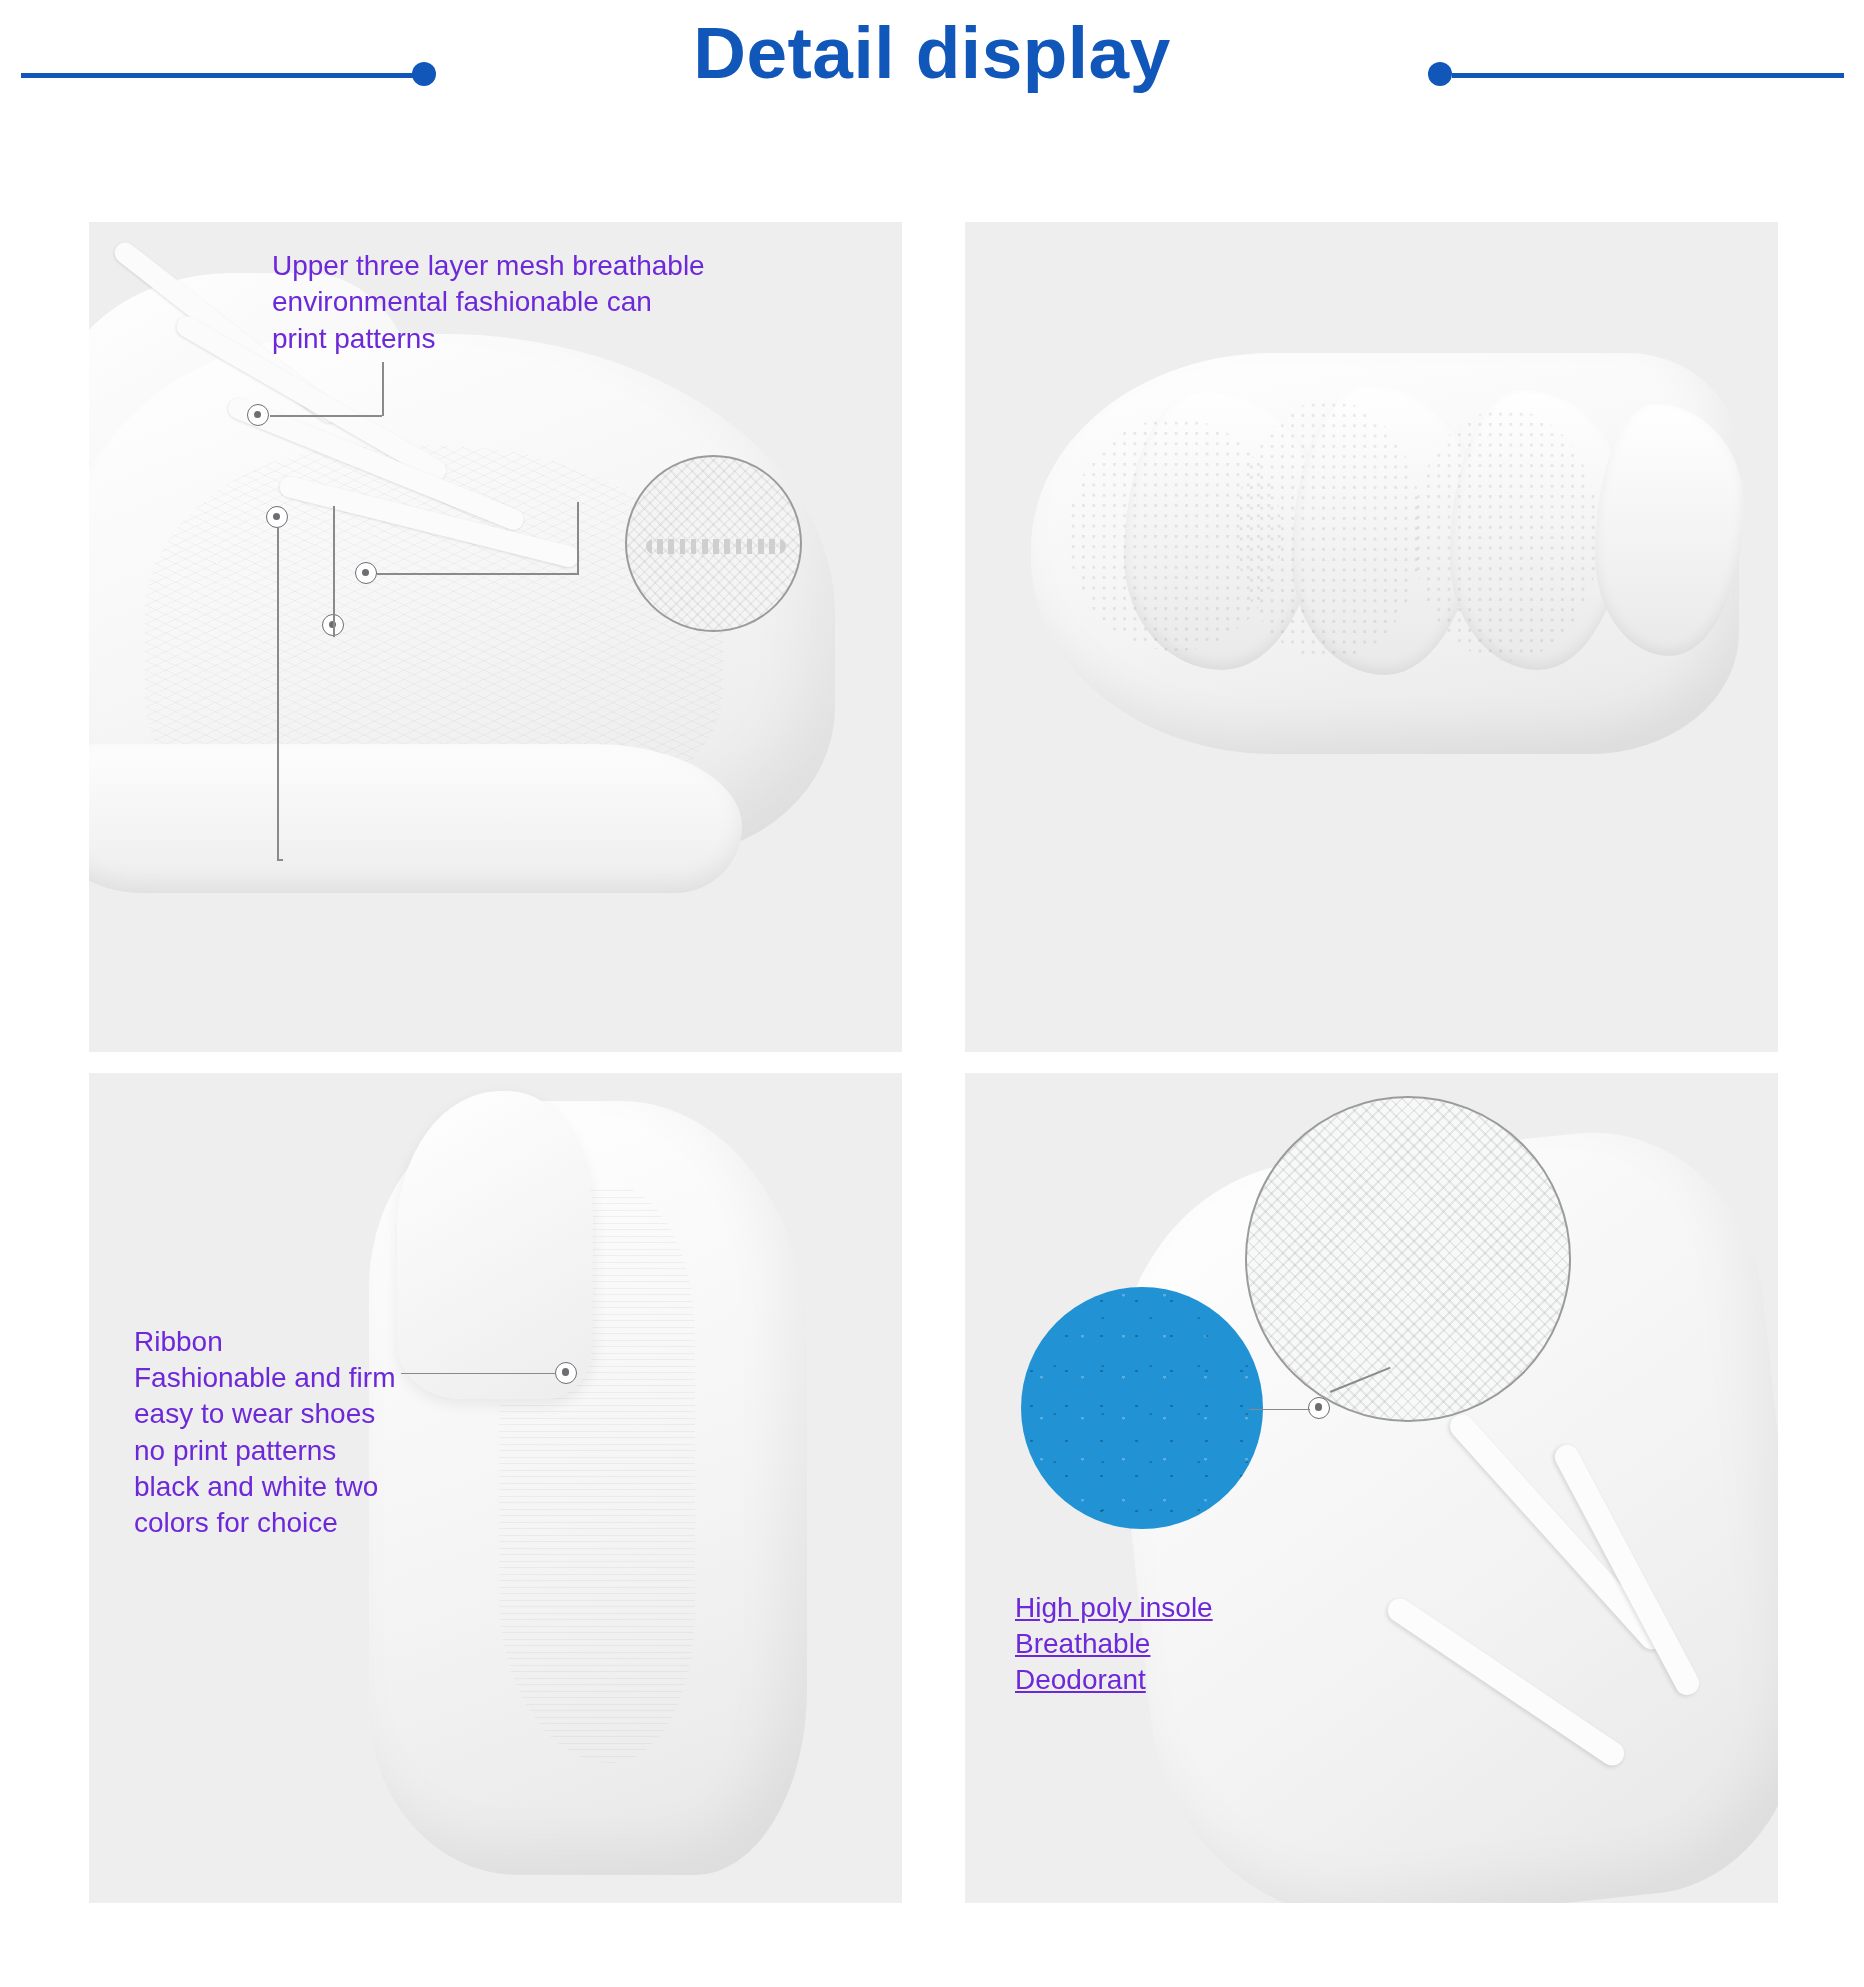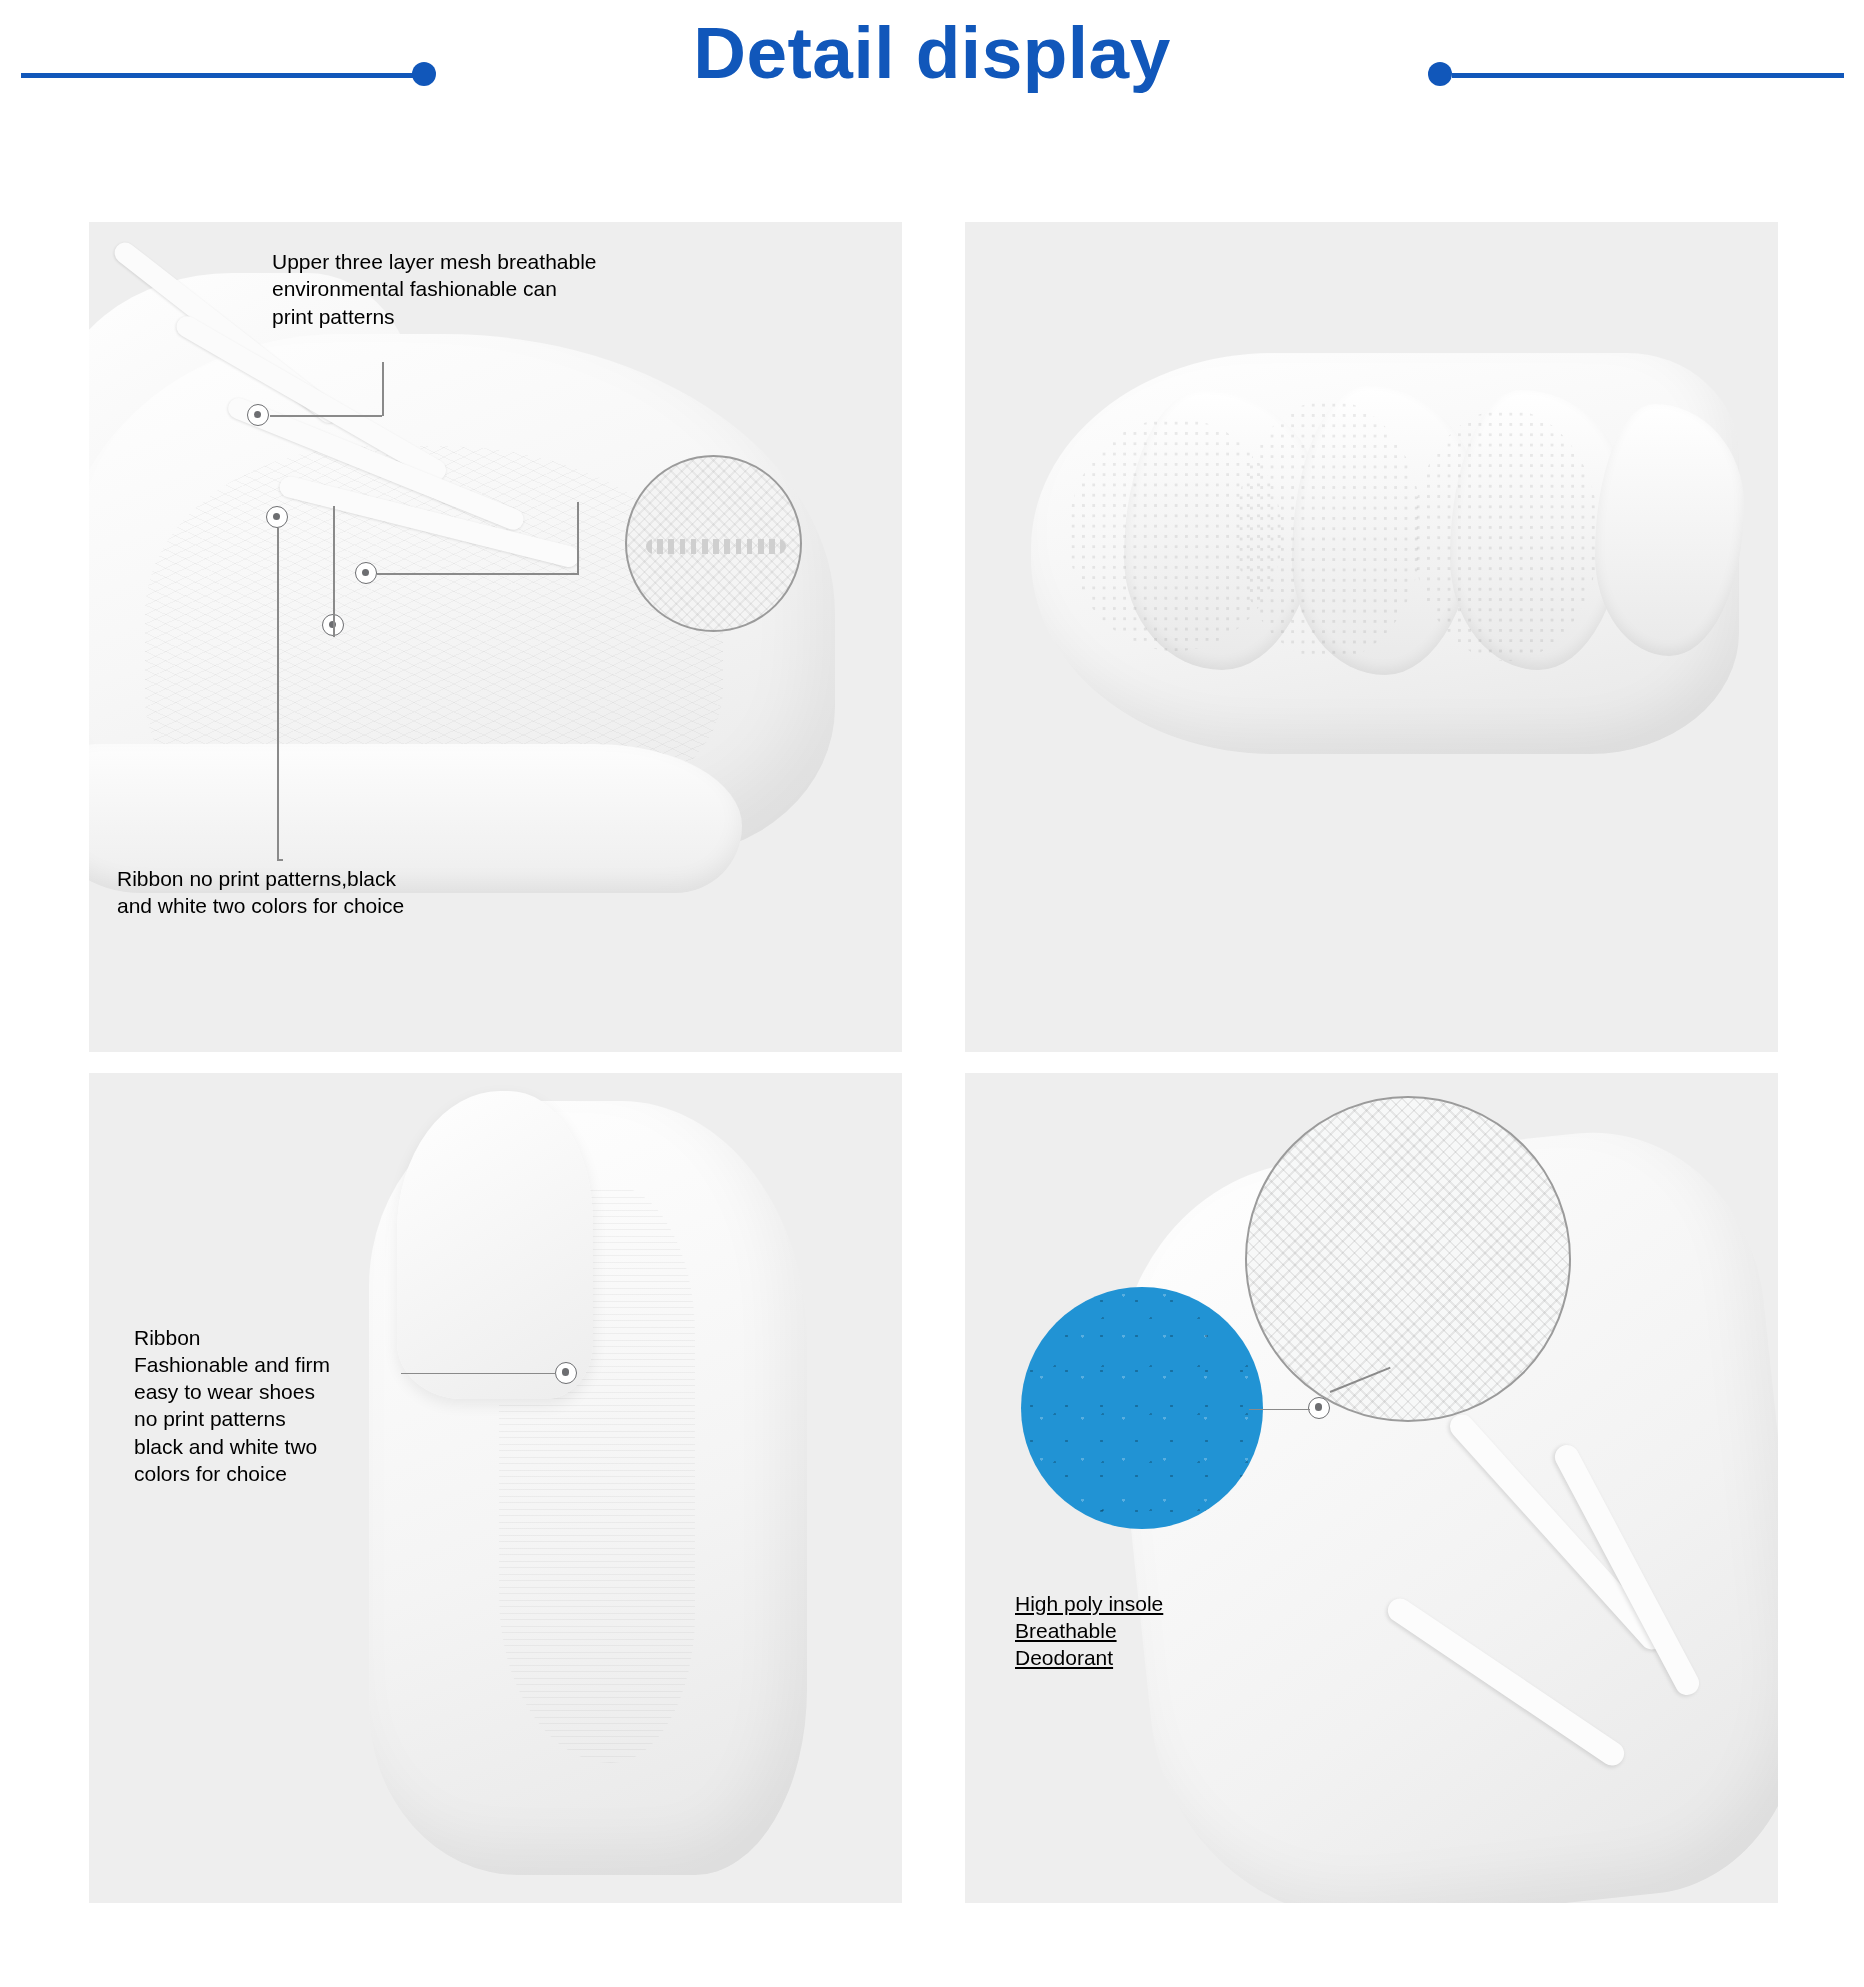--- a/index.html
+++ b/index.html
@@ -65,22 +65,22 @@
   }
   .panel {
     position: relative;
     background: #eeeeee;
     overflow: hidden;
   }
 
   
   .cap {
     position: absolute;
-    color: #000000;
-    font-size: 21px;
+    color: #6d28d9;
+    font-size: 28px;
     line-height: 1.30;
     white-space: pre-line;
     font-family: "Liberation Sans", sans-serif;
   }
 
   
   .p1-img {
     position: absolute;
     left: 0; top: 0; width: 100%; height: 100%;
   }
@@ -299,22 +299,20 @@
     <div class="lead lead-v" style="left:488px;top:280px;height:73px;"></div>
 
     <div class="lead lead-v" style="left:188px;top:306px;height:331px;"></div>
     <div class="lead lead-h" style="left:188px;top:637px;width:5.6px;"></div>
     <div class="lead lead-v" style="left:244px;top:284px;height:131px;"></div>
     <div class="lead lead-h" style="left:244px;top:285px;width:0px;"></div>
 
     <div class="cap" style="left:183px;top:26px;width:634px;">Upper three layer mesh breathable
 environmental  fashionable can
 print patterns</div>
-    <div class="cap" style="left:28px;top:643px;width:597px;">Ribbon no print patterns,black
-and white two colors for choice</div>
   </div>
 
   <div class="panel">
     <div class="sole-wrap">
       <div class="sole-main"></div>
       <div class="tread" style="left:112px;top:93px;width:196px;height:280px;"></div>
       <div class="tread" style="left:280px;top:89px;width:186px;height:289px;"></div>
       <div class="tread" style="left:438px;top:93px;width:177px;height:280px;"></div>
       <div class="tread" style="left:583px;top:107px;width:149px;height:252px;"></div>
       <div class="dotsgrid" style="left:56px;top:121px;width:214px;height:233px;"></div>

